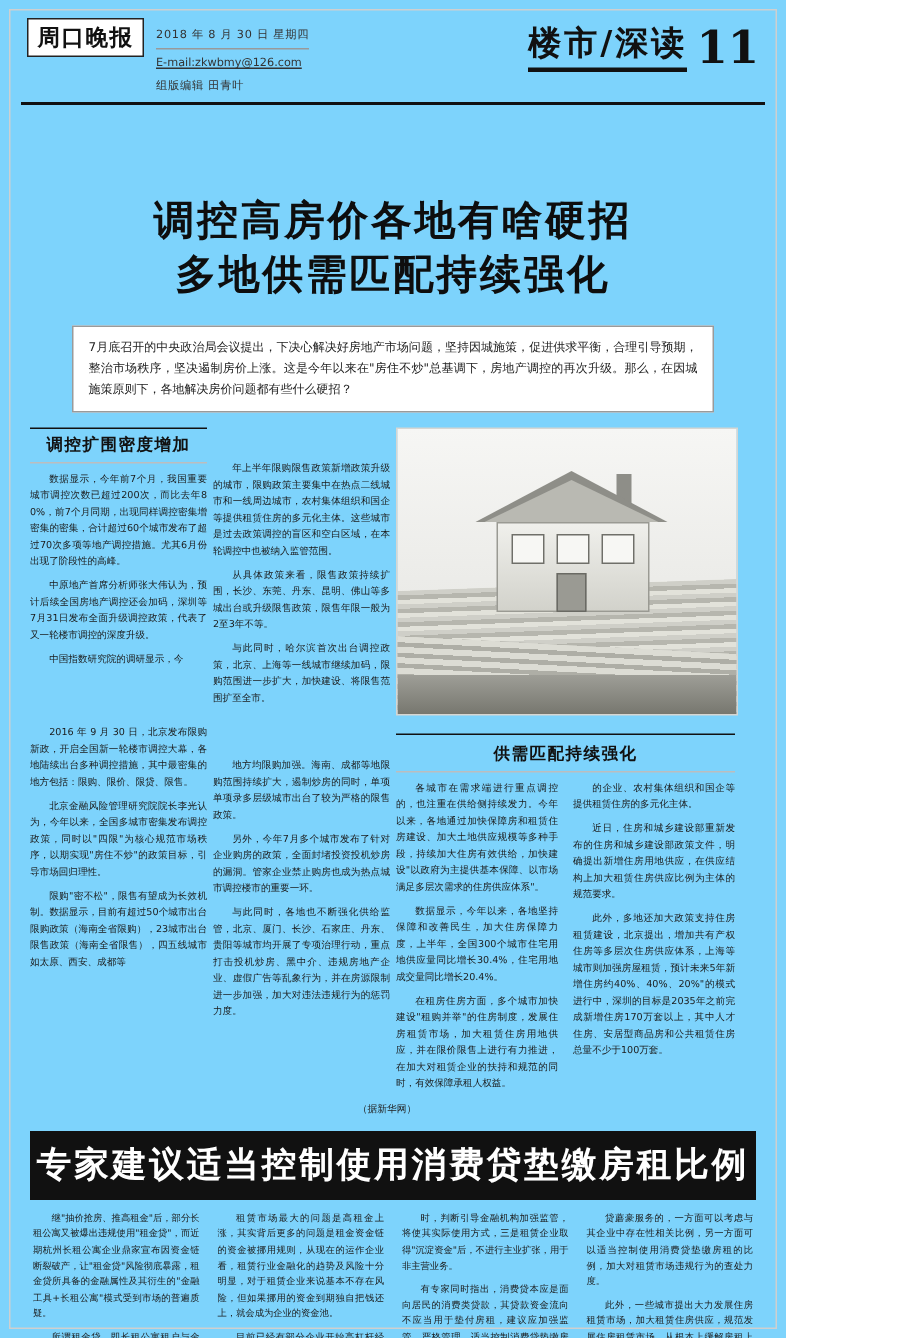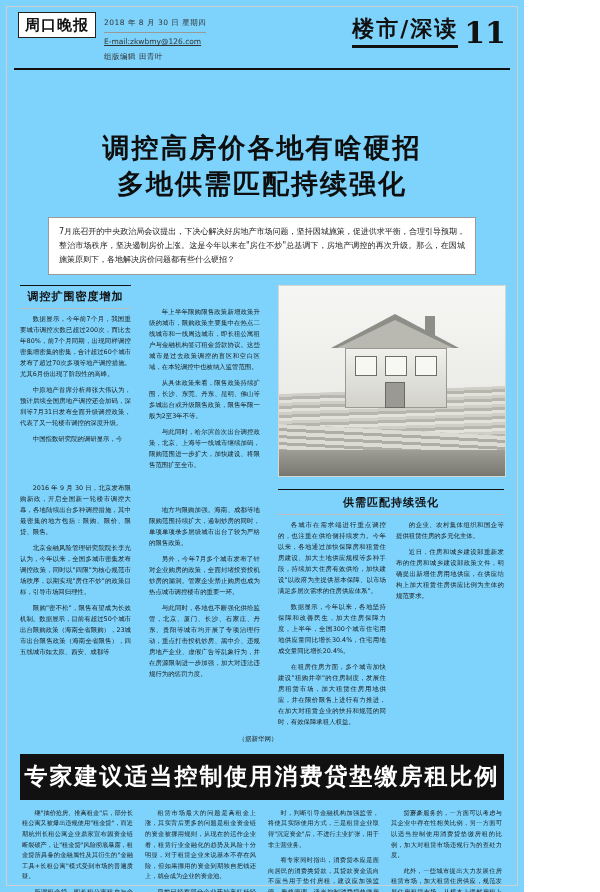--- a/index.html
+++ b/index.html
@@ -78,21 +78,21 @@
     font-size:8px;
     line-height:1.75;
     text-align:justify;
     color:#222;
     background:#fff;
   }
 
   
   .upper{
     display:flex;
-    gap:18px;
+    gap:4px;
     margin:2px 6px 0 6px;
   }
   .col{width:118px;}
   .sub{
     text-align:center;
     font-family:"DejaVu Serif","Liberation Serif",serif;
     font-weight:bold;
     font-size:11px;
     letter-spacing:1px;
     padding:3px 0 4px 0;
@@ -236,21 +236,21 @@
       <div class="sub">调控扩围密度增加</div>
       <div class="body-text">
         <p>数据显示，今年前7个月，我国重要城市调控次数已超过200次，而比去年80%，前7个月同期，出现同样调控密集增密集的密集，合计超过60个城市发布了超过70次多项等地产调控措施。尤其6月份出现了阶段性的高峰。</p>
         <p>中原地产首席分析师张大伟认为，预计后续全国房地产调控还会加码，深圳等7月31日发布全面升级调控政策，代表了又一轮楼市调控的深度升级。</p>
         <p>中国指数研究院的调研显示，今</p>
       </div>
     </div>
 
     <div class="col">
       <div class="body-text" style="padding-top:22px">
-        <p>年上半年限购限售政策新增政策升级的城市，限购政策主要集中在热点二线城市和一线周边城市，即长租公寓租户与金融机构签订租金贷款协议。这些城市是过去政策调控的盲区和空白区域，在本轮调控中也被纳入监管范围。</p>
+        <p>年上半年限购限售政策新增政策升级的城市，限购政策主要集中在热点二线城市和一线周边城市，农村集体组织和国企等提供租赁住房的多元化主体。这些城市是过去政策调控的盲区和空白区域，在本轮调控中也被纳入监管范围。</p>
         <p>从具体政策来看，限售政策持续扩围，长沙、东莞、丹东、昆明、佛山等多城出台或升级限售政策，限售年限一般为2至3年不等。</p>
         <p>与此同时，哈尔滨首次出台调控政策，北京、上海等一线城市继续加码，限购范围进一步扩大，加快建设、将限售范围扩至全市。</p>
       </div>
     </div>
 
     <div class="photo-wrap">
       <div class="photo">
         <div class="sky"></div>
         <div class="money-stack"></div>
         <div class="money-stack2"></div>
@@ -294,20 +294,21 @@
           <div class="body-text">
             <p>各城市在需求端进行重点调控的，也注重在供给侧持续发力。今年以来，各地通过加快保障房和租赁住房建设、加大土地供应规模等多种手段，持续加大住房有效供给，加快建设"以政府为主提供基本保障、以市场满足多层次需求的住房供应体系"。</p>
             <p>数据显示，今年以来，各地坚持保障和改善民生，加大住房保障力度，上半年，全国300个城市住宅用地供应量同比增长30.4%，住宅用地成交量同比增长20.4%。</p>
             <p>在租房住房方面，多个城市加快建设"租购并举"的住房制度，发展住房租赁市场，加大租赁住房用地供应，并在限价限售上进行有力推进，在加大对租赁企业的扶持和规范的同时，有效保障承租人权益。</p>
           </div>
         </div>
         <div class="pc">
           <div class="body-text">
             <p>的企业、农村集体组织和国企等提供租赁住房的多元化主体。</p>
             <p>近日，住房和城乡建设部重新发布的住房和城乡建设部政策文件，明确提出新增住房用地供应，在供应结构上加大租赁住房供应比例为主体的规范要求。</p>
+            <p>此外，多地还加大政策支持住房租赁建设，北京提出，增加共有产权住房等多层次住房供应体系，上海等城市则加强房屋租赁，预计未来5年新增住房约40%、40%、20%"的模式进行中，深圳的目标是2035年之前完成新增住房170万套以上，其中人才住房、安居型商品房和公共租赁住房总量不少于100万套。</p>
           </div>
         </div>
       </div>
     </div>
   </div>
 
   <div class="source-upper">（据新华网）</div>
 
   <div class="banner">专家建议适当控制使用消费贷垫缴房租比例</div>
 

